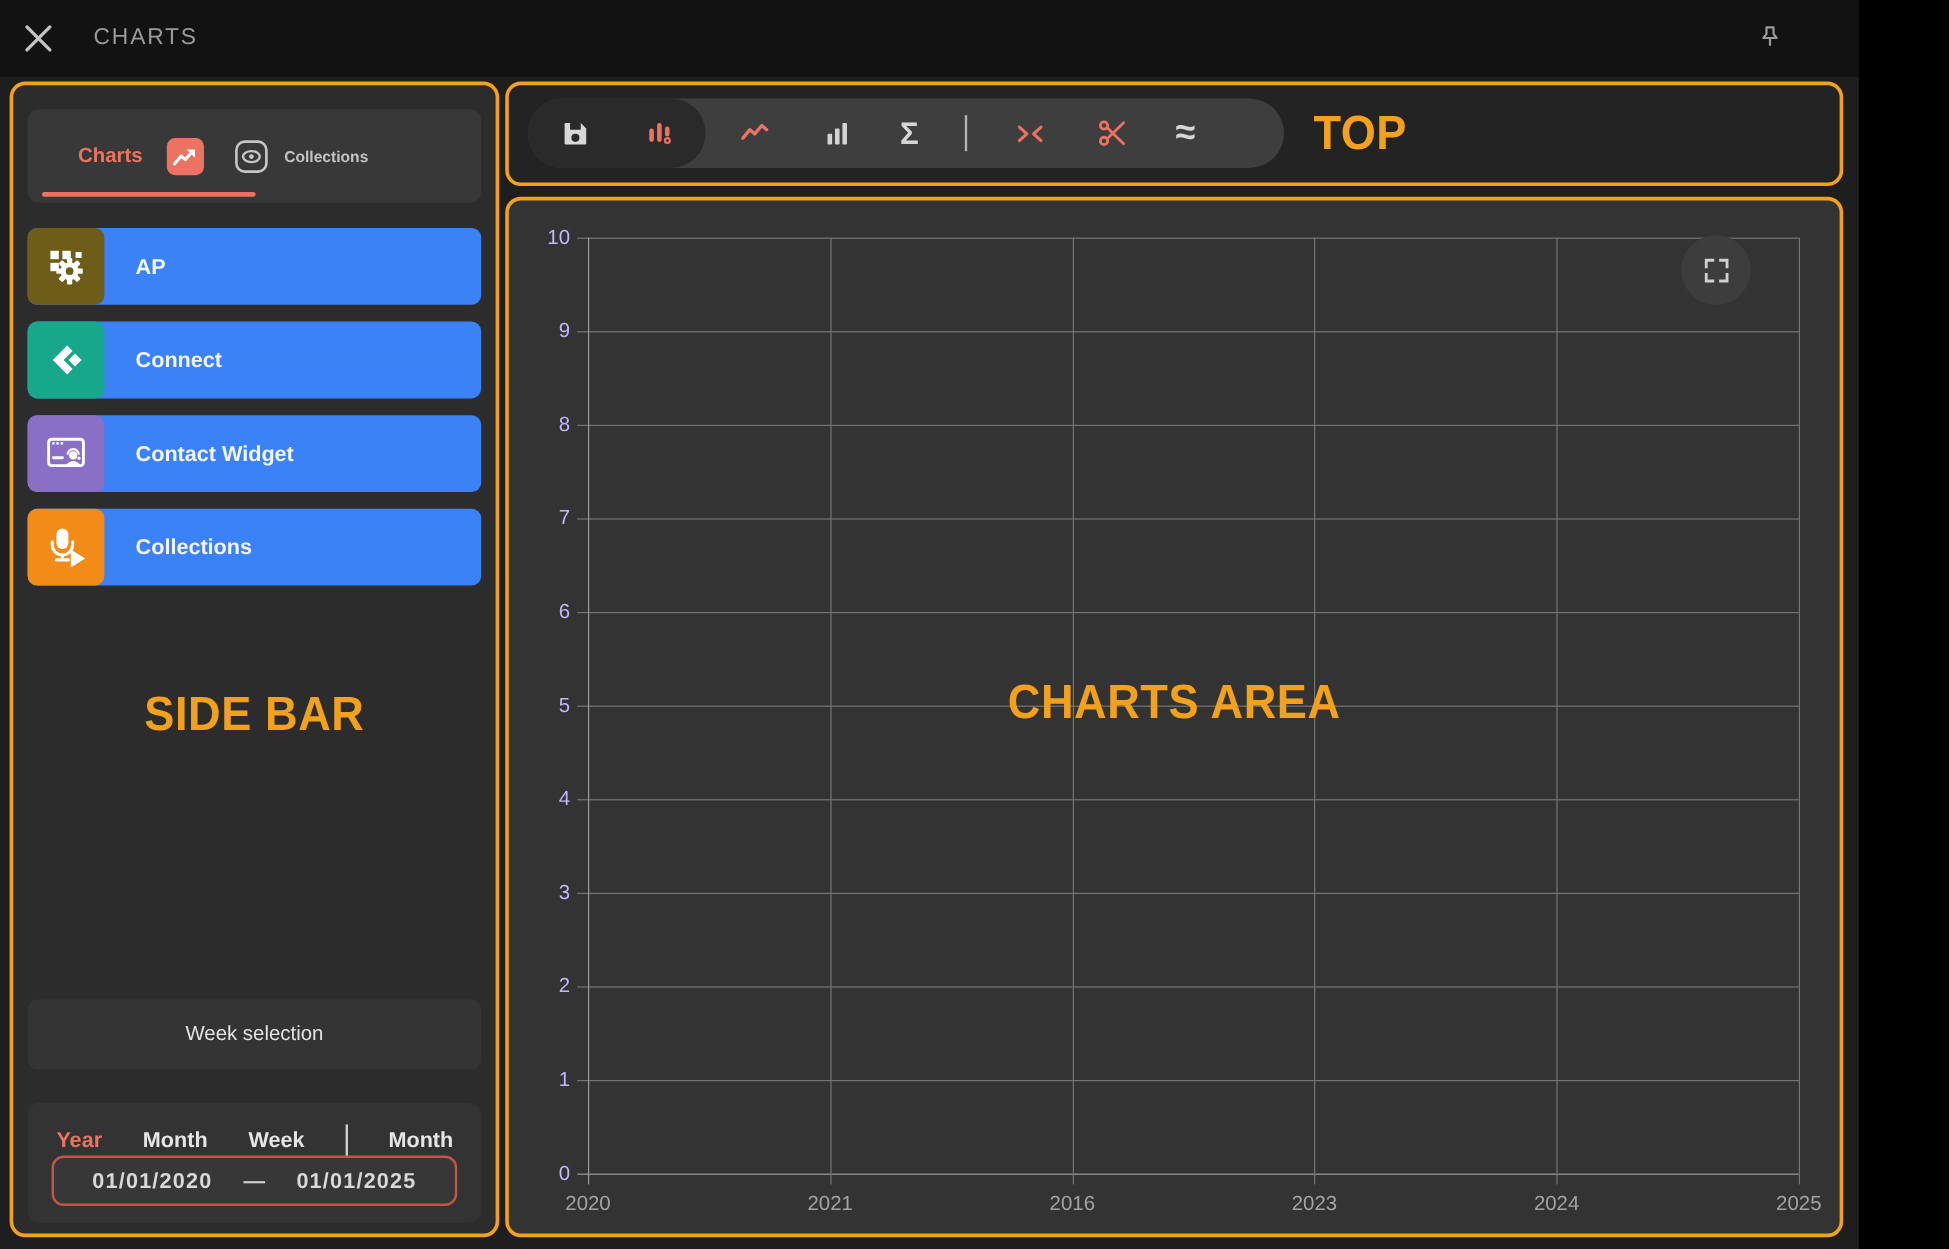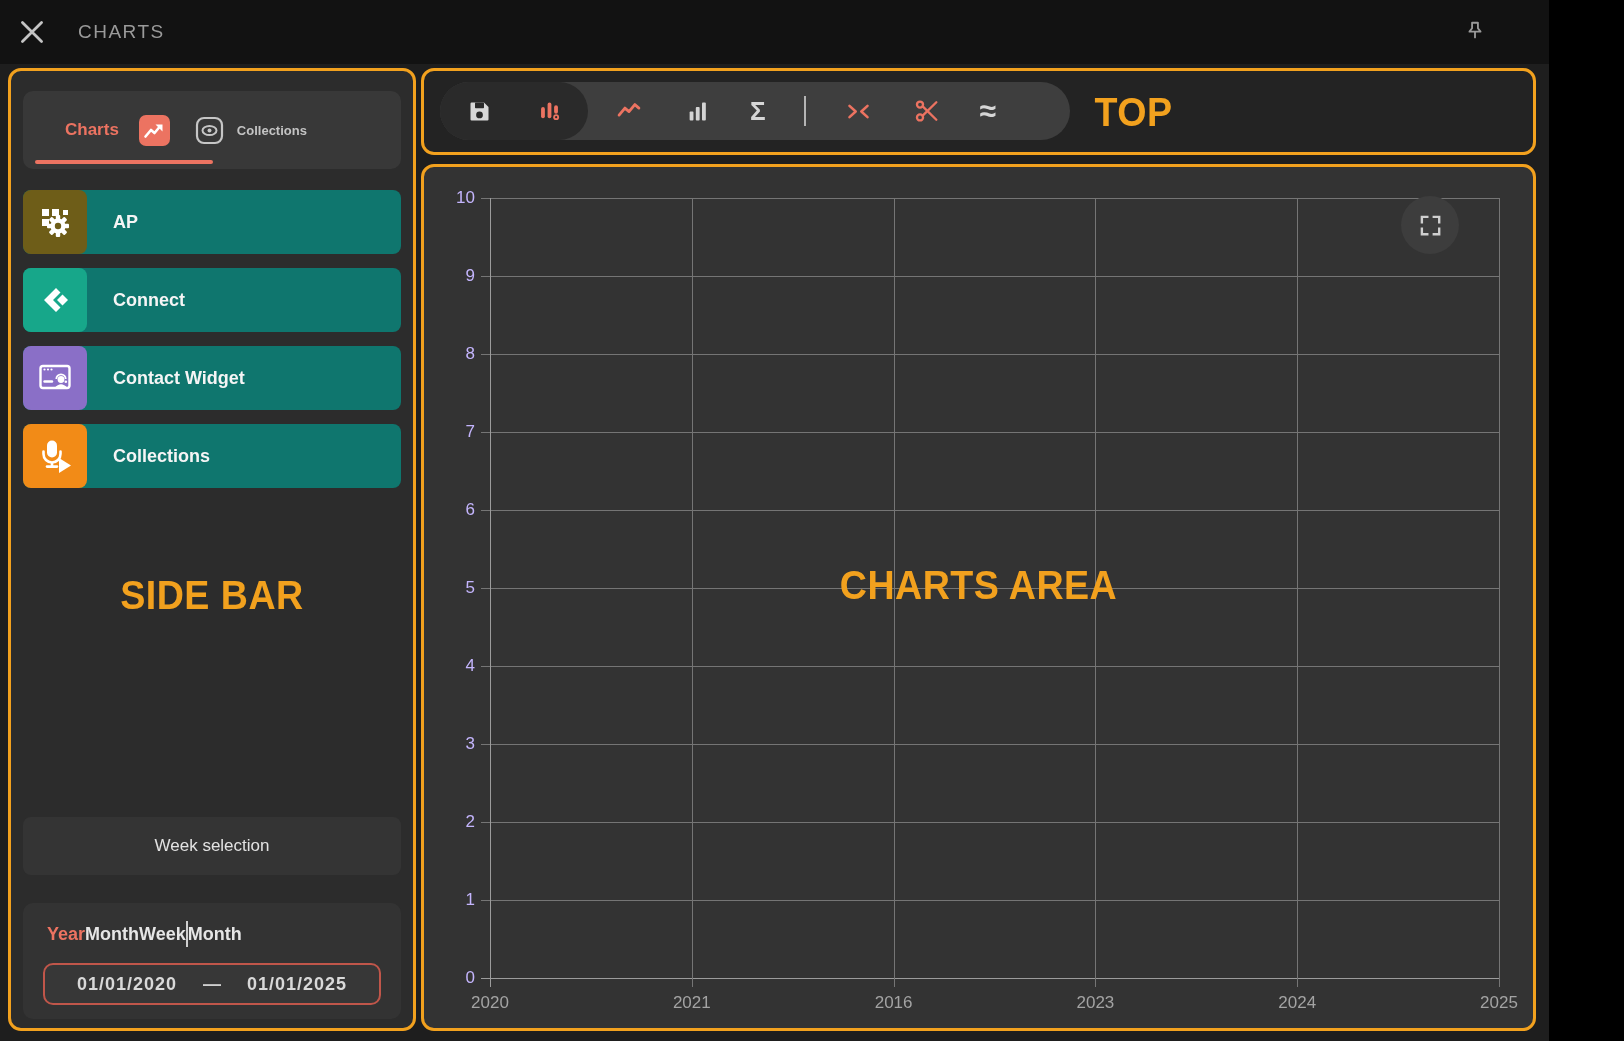--- a/index.html
+++ b/index.html
@@ -19,34 +19,34 @@
   
   .sidebar { position:absolute; left:8px; top:68px; width:408px; height:963px; background:#2c2c2c; display:flex; flex-direction:column; padding:20px 12px 9px 12px; }
   .tabcard { position:relative; height:78px; background:#383838; border-radius:10px; display:flex; align-items:center; padding-left:42px; flex:none; }
   .tab-charts-label { color:#EC7361; font-weight:700; font-size:17px; }
   .tab-icon { width:31px; height:31px; border-radius:7px; background:#EC7361; display:flex; align-items:center; justify-content:center; margin:0 24px 0 20px; }
   .eye-icon { width:31px; height:31px; display:flex; align-items:center; justify-content:center; }
   .tab-collections-label { color:#c4c4c4; font-weight:700; font-size:13px; margin-left:12px; }
   .tab-underline { position:absolute; left:12px; bottom:5px; width:178px; height:4px; border-radius:2px; background:#EC7361; }
 
   .items { margin-top:21px; display:flex; flex-direction:column; gap:14px; flex:none; }
-  .item-row { position:relative; height:64px; background:#0f766e; border-radius:8px; display:flex; align-items:center; cursor:pointer; }
+  .item-row { position:relative; height:64px; background:#3b82f6; border-radius:8px; display:flex; align-items:center; cursor:pointer; }
   .item-icon { width:64px; height:64px; border-radius:8px; flex:none; display:flex; align-items:center; justify-content:center; }
   .item-label { margin-left:26px; color:#f5f5f5; font-weight:700; font-size:18px; }
   .bg-ap { background:#6E5D18; } .bg-connect { background:#17A78A; }
   .bg-contact { background:#8A6FC7; } .bg-rec { background:#F28B17; }
 
   .sidebar-spacer { flex:1; }
   .clear-btn { height:58px; background:#343434; border-radius:8px; border:none; color:#e2e2e2; font-size:17px; font-family:inherit; cursor:pointer; flex:none; }
   .bottom-card { margin-top:28px; background:#333333; border-radius:10px; padding:18px 20px 14px 20px; flex:none; }
-  .period-tabs { display:flex; align-items:center; padding-left:4px; }
+  .period-tabs { display:flex; align-items:center; gap:34px; padding-left:4px; }
   .period-tab { font-weight:700; font-size:18px; color:#e6e6e6; cursor:pointer; background:none; border:none; font-family:inherit; }
   .period-tab.active { color:#EC7361; }
   .period-divider { width:2px; height:26px; background:#cfcfcf; }
-  .date-field { margin-top:16px; height:42px; border:2px solid #c0564a; border-radius:10px; background:#373737; display:flex; align-items:center; justify-content:center; gap:26px; cursor:pointer; }
+  .date-field { height:42px; border:2px solid #c0564a; border-radius:10px; background:#373737; display:flex; align-items:center; justify-content:center; gap:26px; cursor:pointer; }
   .date-text { color:#d9d9d9; font-weight:700; font-size:18px; letter-spacing:1px; }
   .date-sep { color:#cfcfcf; font-weight:700; font-size:18px; }
 
   
   .toprect { position:absolute; left:421px; top:68px; width:1115px; height:87px; background:#232323; }
   .toolbar { position:absolute; left:16px; top:11px; height:58px; width:630px; background:#3e3e3e; border-radius:29px; display:flex; align-items:center; }
   .tb-seg { height:58px; background:#2a2a2a; border-radius:29px; display:flex; align-items:center; padding:0 24px; gap:40px; }
   .tb-rest { display:flex; align-items:center; padding:0 26px; gap:38px; }
   .tb-icon { width:30px; height:30px; display:flex; align-items:center; justify-content:center; cursor:pointer; }
   .tb-glyph { color:#d6d6d6; font-weight:700; font-size:26px; cursor:pointer; line-height:1; }

